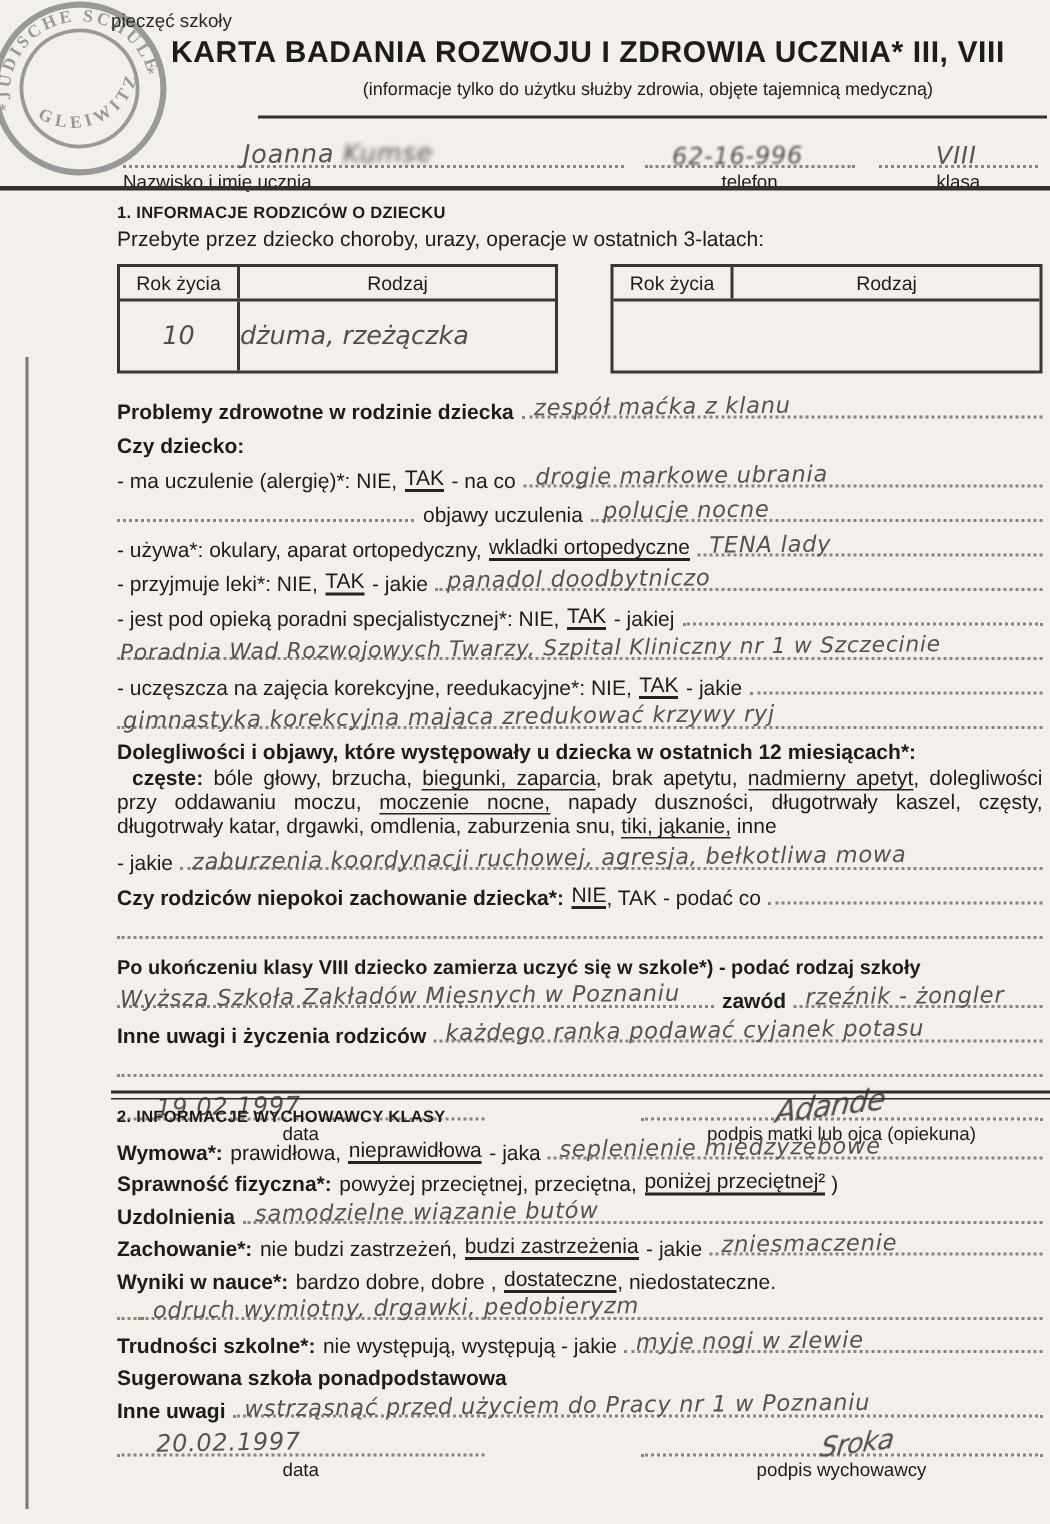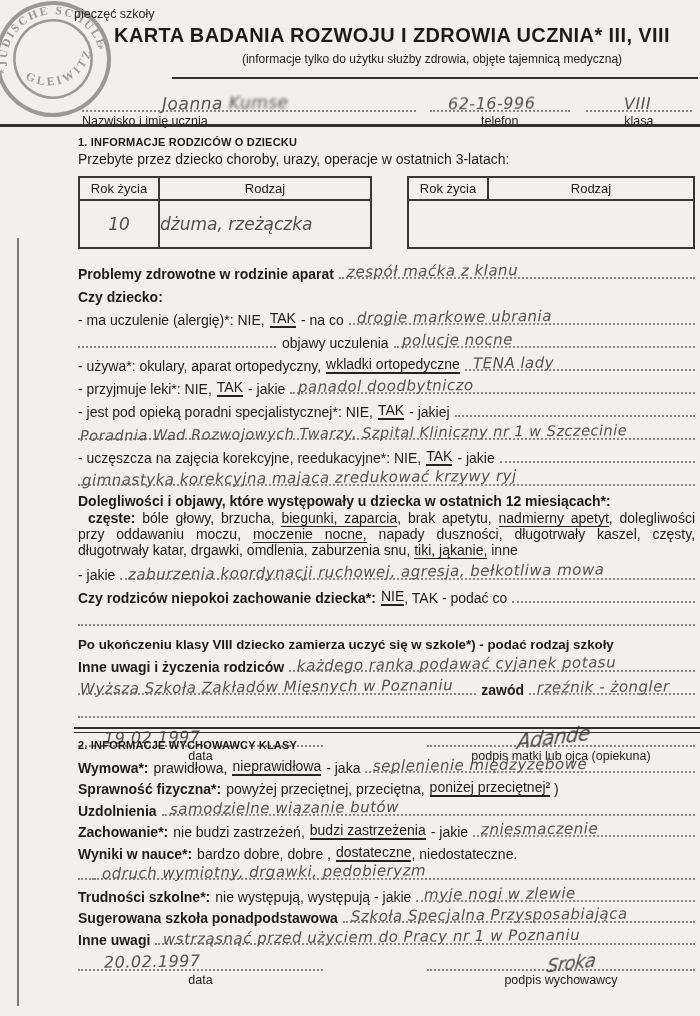--- a/index.html
+++ b/index.html
@@ -151,21 +151,21 @@
       </div>
       <div class="tbl tbl-r">
         <div class="thead">
           <div class="th th-age">Rok życia</div>
           <div class="th th-kind">Rodzaj</div>
         </div>
       </div>
     </div>
 
     <div class="row">
-      <span class="b">Problemy zdrowotne w rodzinie aparat</span>
+      <span class="b">Problemy zdrowotne w rodzinie dziecka</span>
       <span class="fill">
           <span class="hw">zespół maćka z klanu</span>
         </span>
     </div>
     <div class="row">
       <span class="b">Czy dziecko:</span>
     </div>
     <div class="row">
       <span class="t">- ma uczulenie (alergię)*: NIE,</span>
       <span class="u">TAK</span>
@@ -244,32 +244,32 @@
       <span class="fill"></span>
     </div>
     <div class="row">
       <span class="fill"></span>
     </div>
 
     <div class="row fs13">
       <span class="b">Po ukończeniu klasy VIII dziecko zamierza uczyć się w szkole*) - podać rodzaj szkoły</span>
     </div>
     <div class="row">
-      <span class="b">Inne uwagi i życzenia rodziców</span>
-      <span class="fill">
-          <span class="hw">każdego ranka podawać cyjanek potasu</span>
-        </span>
-    </div>
-    <div class="row">
       <span class="fill f2">
           <span class="hw" style="left:2px;">Wyższa Szkoła Zakładów Mięsnych w Poznaniu</span>
         </span>
       <span class="b" style="margin-left:5px;">zawód</span>
       <span class="fill">
           <span class="hw">rzeźnik - żongler</span>
+        </span>
+    </div>
+    <div class="row">
+      <span class="b">Inne uwagi i życzenia rodziców</span>
+      <span class="fill">
+          <span class="hw">każdego ranka podawać cyjanek potasu</span>
         </span>
     </div>
     <div class="row">
       <span class="fill"></span>
     </div>
 
     <div class="sigrow">
       <div class="sigfield w240">
         <div class="hwline">
           <span class="hw date-hw">19.02.1997</span>
@@ -334,23 +334,20 @@
     </div>
     <div class="row">
       <span class="b">Trudności szkolne*:</span>
       <span class="t">nie występują, występują - jakie</span>
       <span class="fill">
           <span class="hw">myje nogi w zlewie</span>
         </span>
     </div>
     <div class="row">
       <span class="b">Sugerowana szkoła ponadpodstawowa</span>
-      <span class="fill">
-          <span class="hw">Szkoła Specjalna Przysposabiająca</span>
-        </span>
     </div>
     <div class="row">
       <span class="b">Inne uwagi</span>
       <span class="fill">
           <span class="hw">wstrząsnąć przed użyciem do Pracy nr 1 w Poznaniu</span>
         </span>
     </div>
 
     <div class="sigrow" style="margin-top:2px;">
       <div class="sigfield w240">

